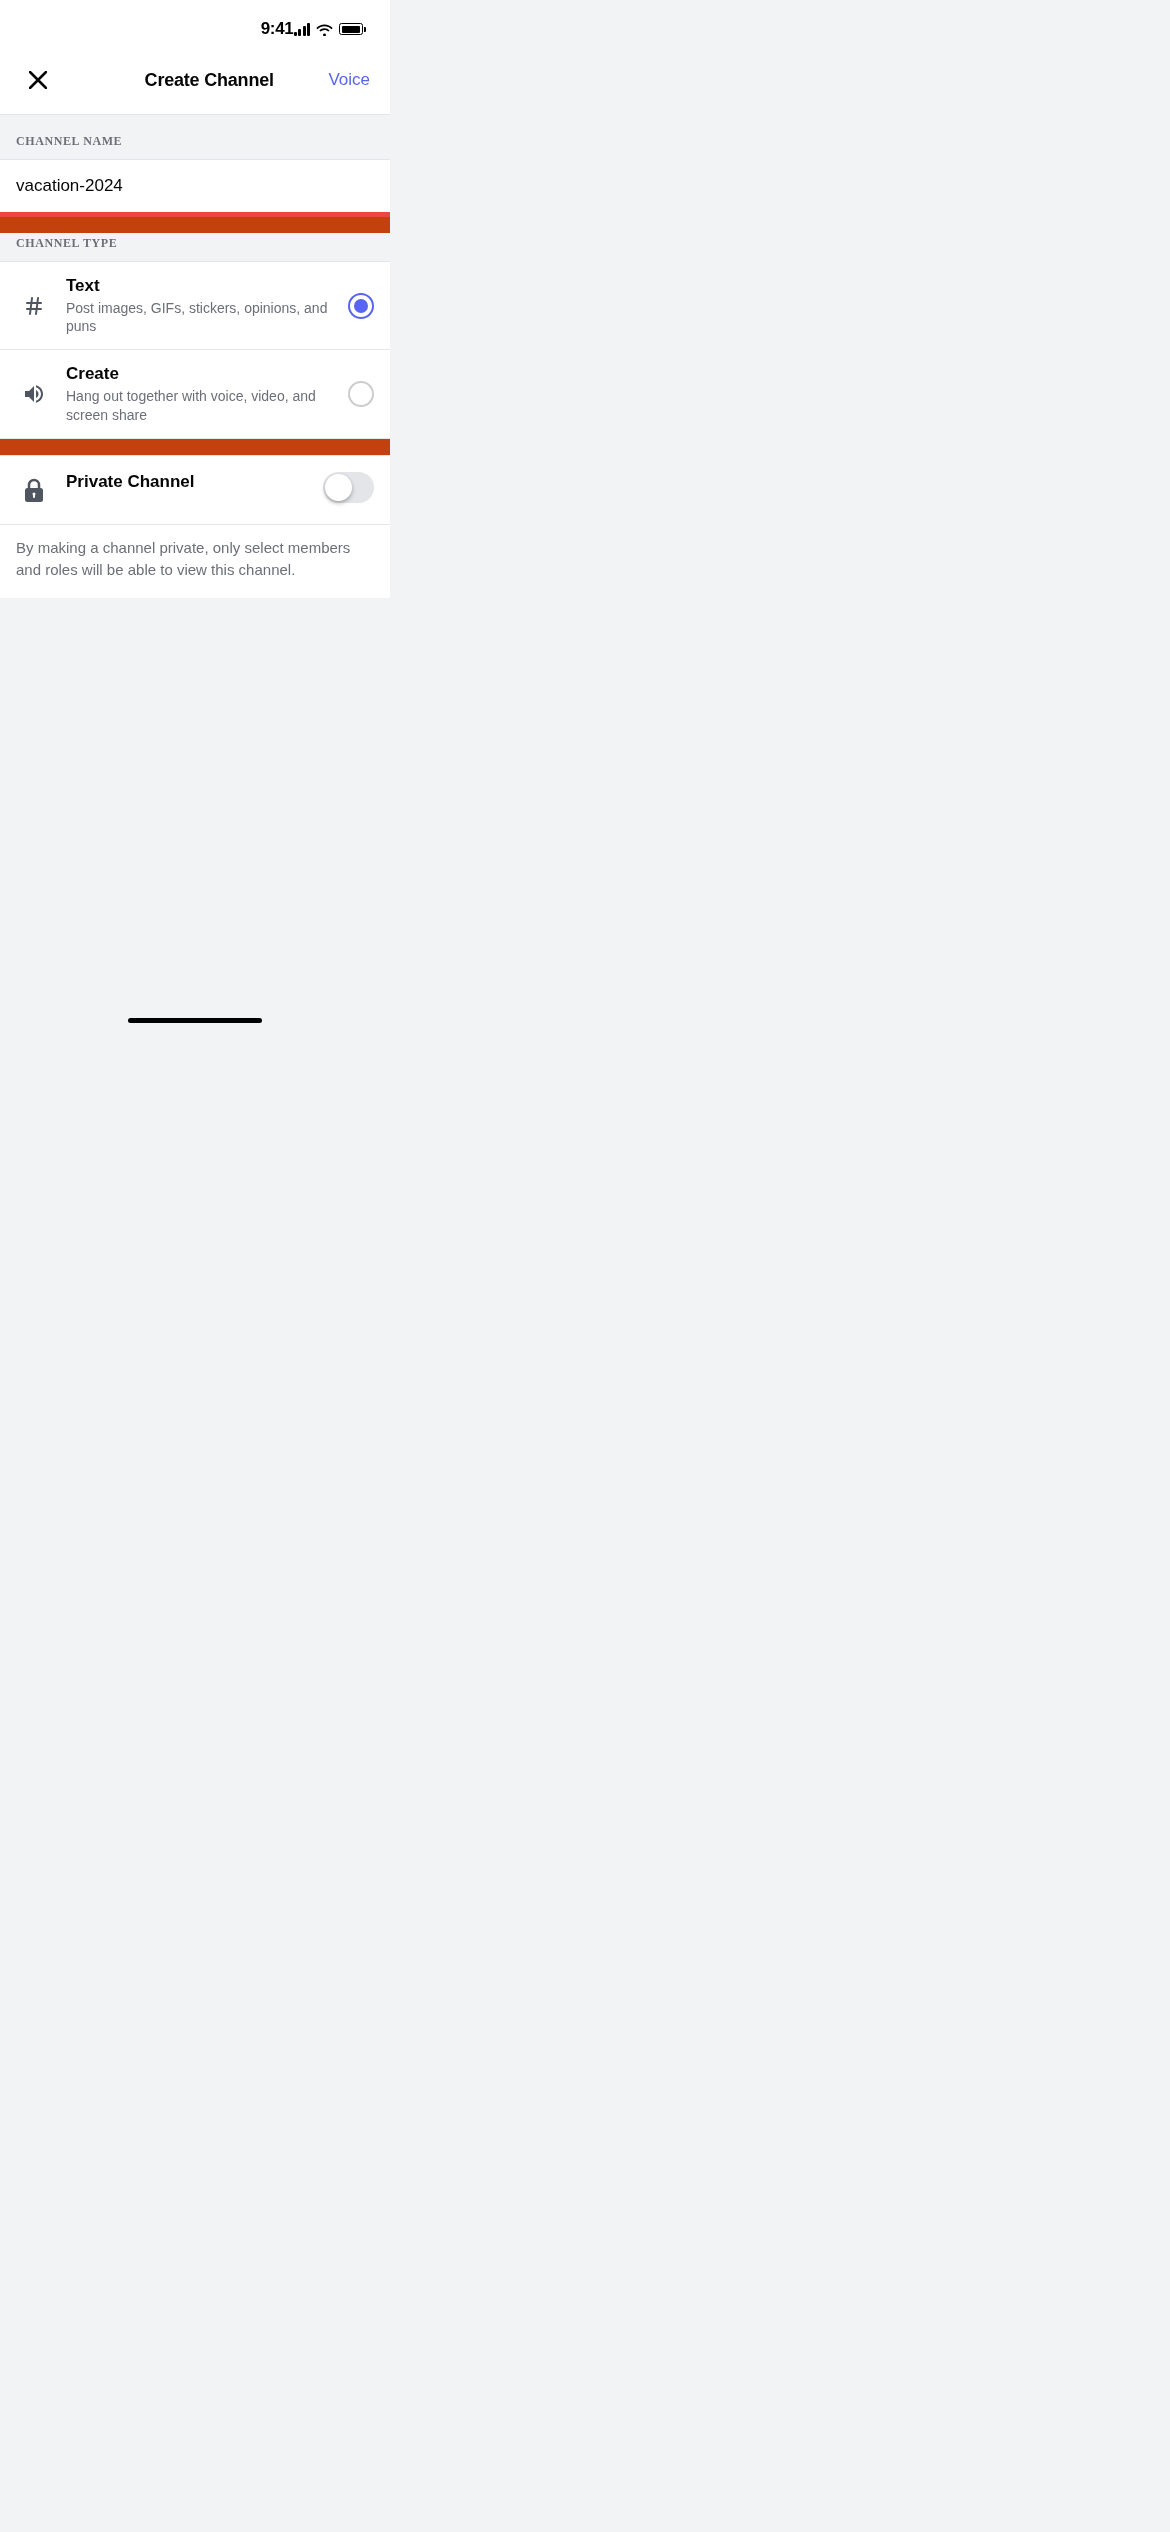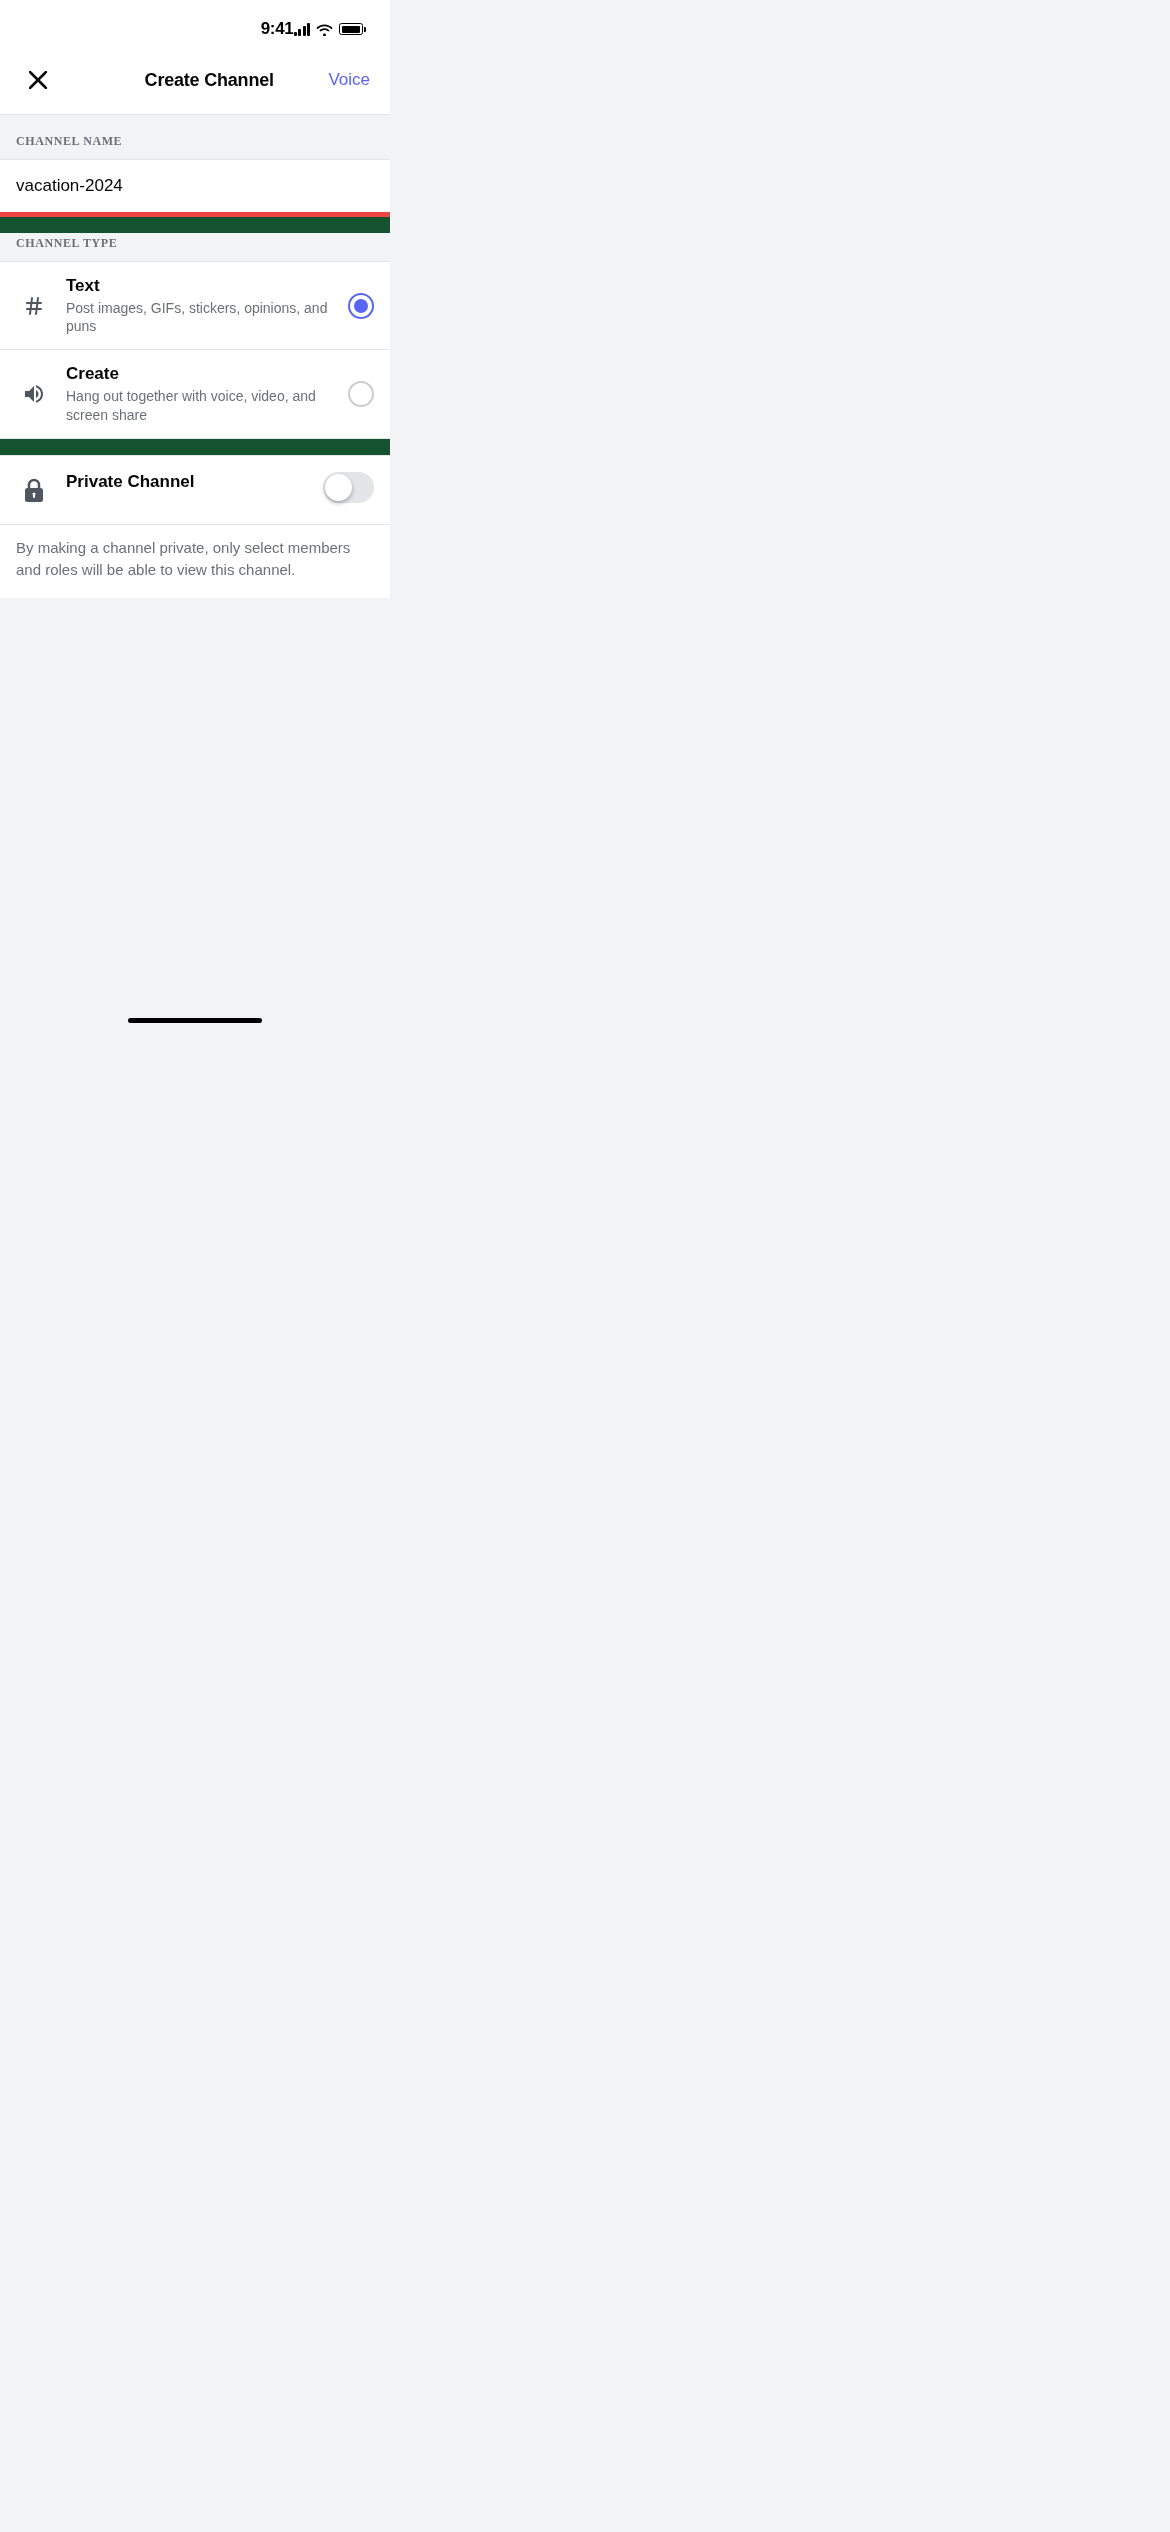--- a/index.html
+++ b/index.html
@@ -214,21 +214,21 @@
 
     .radio-inner {
       width: 14px;
       height: 14px;
       border-radius: 50%;
       background: #5865f2;
     }
 
     
     .private-section {
-      background: #14532d;
+      background: #c2410c;
       padding-top: 16px;
     }
 
     .private-row {
       display: flex;
       align-items: flex-start;
       background: #ffffff;
       padding: 16px 16px;
       border-bottom: 1px solid #e3e5e8;
       border-top: 1px solid #e3e5e8;

